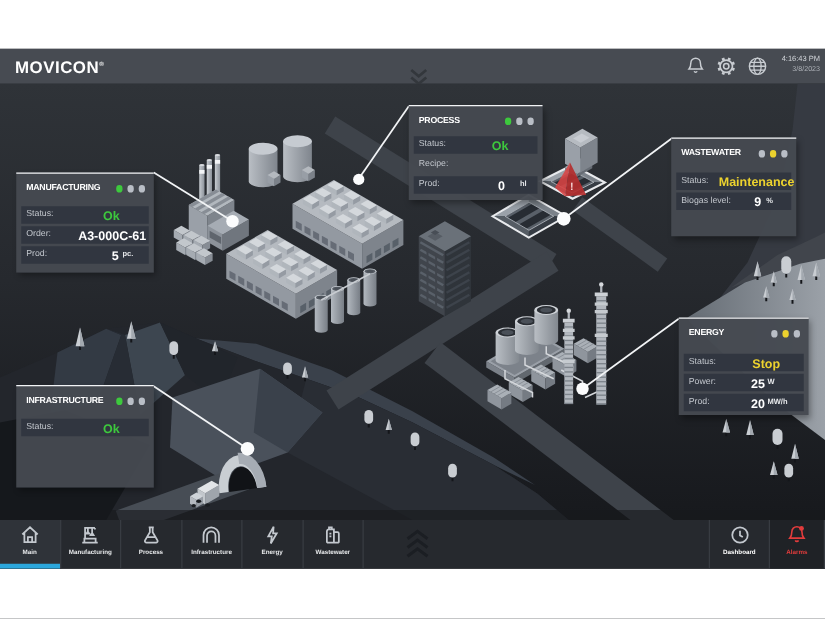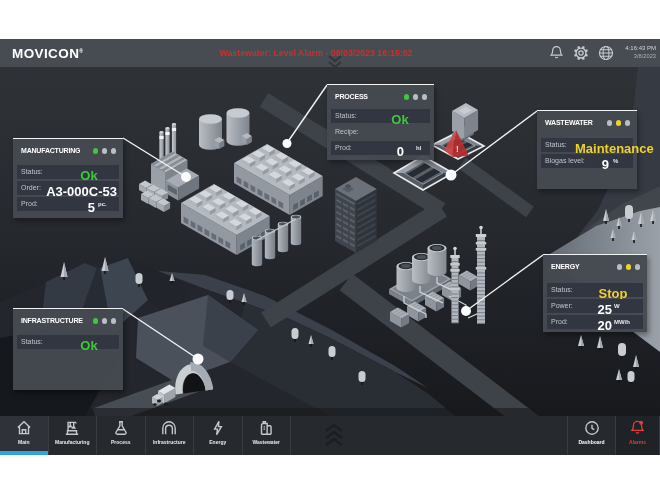--- a/index.html
+++ b/index.html
@@ -13,42 +13,41 @@
 #chev-dn { position:absolute; left:327px; top:16px; }
 #scene { position:absolute; left:0; top:28px; }
 .panel { position:absolute; background:rgba(69,73,81,0.97); border-top:1.6px solid #f2f4f6; box-shadow:2px 3px 5px rgba(0,0,0,0.35); }
 .phead { position:relative; }
 .ptitle { position:absolute; left:8px; top:8px; color:#fff; font-size:7px; font-weight:bold; letter-spacing:-0.2px; white-space:nowrap; }
 .pdots { position:absolute; right:7px; top:9px; }
 .dot { display:inline-block; width:5.5px; height:5.5px; border-radius:50%; margin-left:3.5px; vertical-align:top; }
 .prow { position:relative; height:13.5px; margin:0 4px 2.5px 4px; }
 .strip { background:#313640; }
 .plab { position:absolute; left:4px; top:3px; color:#c2c6cc; font-size:7px; }
-.pval { position:absolute; top:2.6px; font-size:13px; font-weight:bold; color:#fff; }
+.pval { position:absolute; top:2.6px; font-size:10px; font-weight:bold; color:#fff; }
 .vc { right:2px; width:56px; text-align:center; }
 .vr { right:2px; }
 .vn { width:30px; text-align:right; }
 .punit { position:absolute; top:3.6px; font-size:6px; font-weight:bold; color:#e8eaec; text-align:left; }
 #nav { position:absolute; left:0; top:377px; width:660px; height:39px; background:#26292e; }
 .tab { position:absolute; top:0; width:48.5px; height:39px; border-right:1px solid #383c42; }
 .tab .tico { text-align:center; margin-top:3px; height:18px; }
 .tab .tlab { text-align:center; color:#e8eaec; font-size:5px; font-weight:bold; margin-top:1.5px; white-space:nowrap; }
 .tab.active { background:#2f3339; }
 #underline { position:absolute; left:0; top:34.5px; width:47.5px; height:4.5px; background:#2ba7dc; z-index:5; }
 #navchev { position:absolute; left:323px; top:6px; }
 #dashtab { position:absolute; left:567px; top:0; width:49px; height:39px; border-left:1px solid #383c42; }
 #alarmtab { position:absolute; left:616px; top:0; width:44px; height:39px; background:#1f2226; }
 #dashtab .tlab { color:#fff; }
 #alarmtab .tlab { color:#e23c3c; }
 </style></head>
 <body>
 <div id="app">
   <div id="hdr">
     <span class="logo">MOVICON<sup>®</sup></span>
-    <span class="alarmtxt">Wastewater: Level Alarm - 08/03/2023 16:15:02</span>
     <span class="hico" style="right:95px"><svg width="17" height="17" viewBox="0 0 16 16">
           <path d="M8 2.4 A3.6 3.6 0 0 1 11.6 6 C11.6 8.8 12.5 9.9 13 10.5 H3 C3.5 9.9 4.4 8.8 4.4 6 A3.6 3.6 0 0 1 8 2.4 Z M6.9 12.2 A1.2 1.2 0 0 0 9.1 12.2" fill="none" stroke="#c9cdd2" stroke-width="1.1"></path>
         </svg></span>
     <span class="hico" style="right:70px"><svg width="18" height="18" viewBox="0 0 16 16">
           <circle cx="8" cy="8" r="4.4" fill="none" stroke="#c9cdd2" stroke-width="1.2"></circle>
           <circle cx="8" cy="8" r="1.9" fill="none" stroke="#c9cdd2" stroke-width="1.1"></circle>
           <path d="M12.2 9.8 L13.8 10.4 M9.8 12.2 L10.4 13.8 M6.2 12.2 L5.6 13.8 M3.8 9.8 L2.2 10.4 M3.8 6.2 L2.2 5.6 M6.2 3.8 L5.6 2.2 M9.8 3.8 L10.4 2.2 M12.2 6.2 L13.8 5.6" stroke="#c9cdd2" stroke-width="2" fill="none"></path>
         </svg></span>
     <span class="hico" style="right:45px"><svg width="18" height="18" viewBox="0 0 16 16">
           <circle cx="8" cy="8" r="5.8" fill="none" stroke="#c9cdd2" stroke-width="1"></circle>
@@ -554,21 +553,21 @@
       <div class="phead" style="height:26px">
         <span class="ptitle">MANUFACTURING</span>
         <span class="pdots"><span class="dot" style="background:#3dc93d"></span><span class="dot" style="background:#b9bec6"></span><span class="dot" style="background:#b9bec6"></span></span>
       </div>
       <div class="prow strip">
         <span class="plab">Status:</span>
         <span class="pval vc" style="color:#3dc93d">Ok</span>
       </div>
       <div class="prow strip">
         <span class="plab">Order:</span>
-        <span class="pval vr">A3-000C-53</span>
+        <span class="pval vr">A3-000C-61</span>
       </div>
       <div class="prow strip">
         <span class="plab">Prod:</span>
         <span class="pval vn" style="right:24px">5</span>
         <span class="punit" style="right:5px;width:16px">pc.</span>
       </div>
     </div>
     <div class="panel" style="left:327px;top:45px;width:107px;height:76px;">
       <div class="phead" style="height:24px">
         <span class="ptitle">PROCESS</span>

